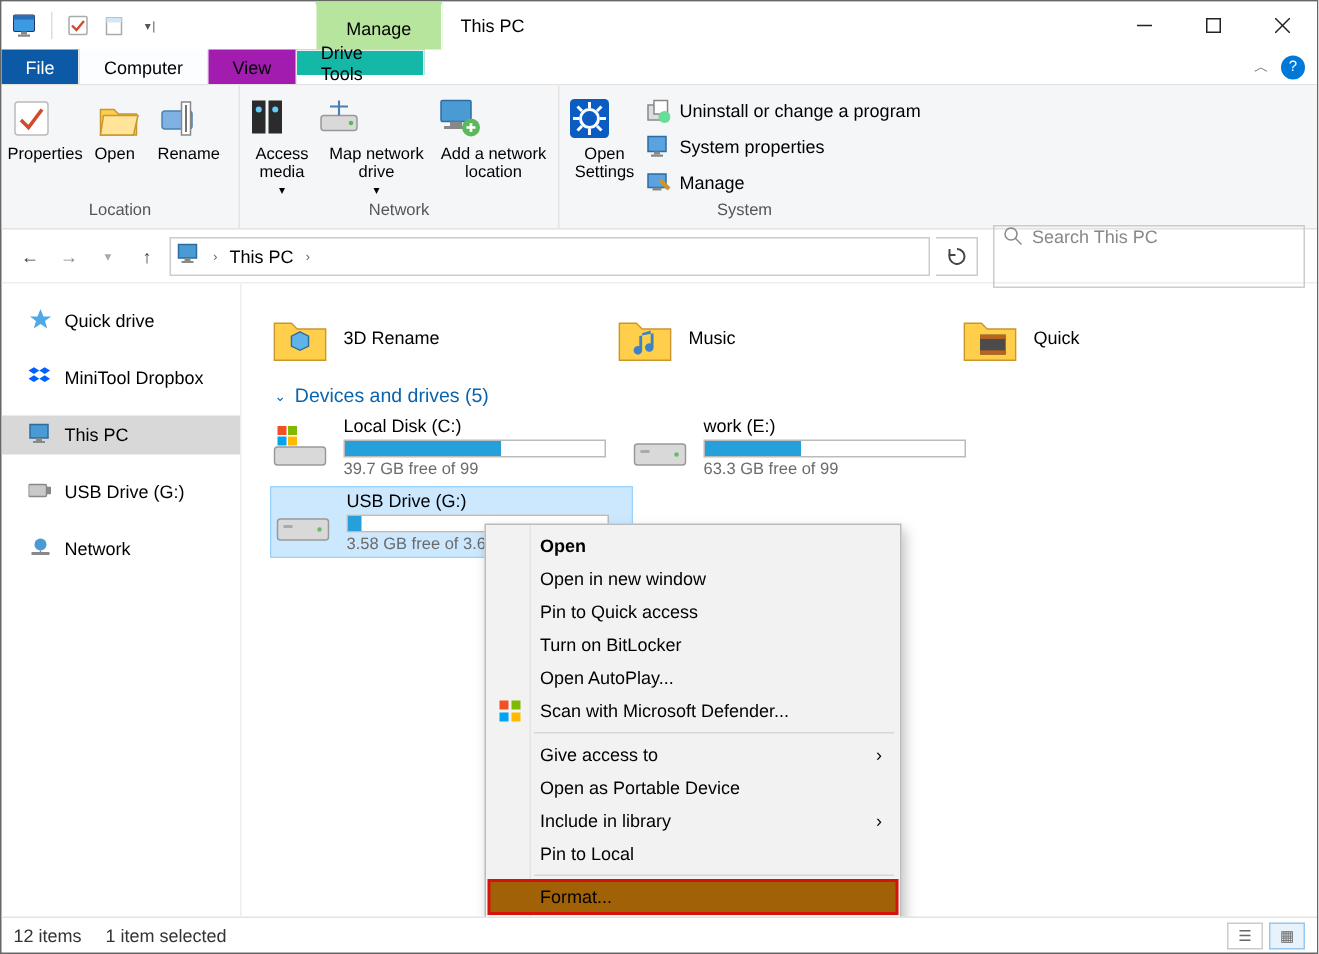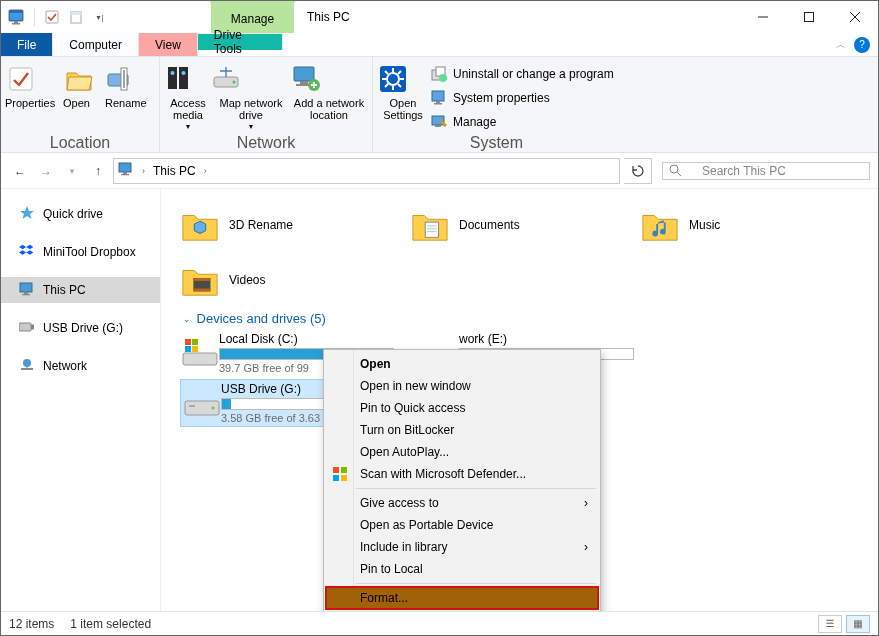--- a/index.html
+++ b/index.html
@@ -24,62 +24,62 @@
 .qat{display:flex;align-items:center;padding-left:6px;gap:4px}
 .qat-ico{width:20px;height:20px;display:flex;align-items:center;justify-content:center}
 .qat-sep{width:1px;height:18px;background:#ddd;margin:0 3px}
 .title-txt{display:flex;align-items:center;font-size:12px;padding-left:12px}
 .manage-tab{background:var(--manage-green);width:85px;height:100%;display:flex;align-items:center;justify-content:center;font-size:12px;border-left:1px solid #fff;border-right:1px solid #fff;border-top:3px solid transparent}
 .title-spacer{flex:1;display:flex;flex-direction:column}
 .win-btns{display:flex}
 .win-btn{width:46px;height:32px;display:flex;align-items:center;justify-content:center;font-family:"Segoe MDL2 Assets",system-ui;font-size:10px;color:#222}
 
 .tabstrip{height:24px;display:flex;align-items:stretch;font-size:12px;border-bottom:1px solid var(--header-sep)}
-.tab{display:flex;align-items:center;padding:0 16px;border-right:1px solid #e8e8e8;background:#fca5a5}
+.tab{display:flex;align-items:center;padding:0 16px;border-right:1px solid #e8e8e8;background:#a21caf}
 .tab.file{background:var(--file-blue);color:#fff;font-weight:400}
 .tab.computer{background:#fcfdfe}
 .tab.drive{background:#14b8a6;width:85px;justify-content:center}
 .tabstrip-right{margin-left:auto;display:flex;align-items:center;gap:8px;padding-right:8px}
 .chev-up{font-size:10px;color:#666}
 .help-circle{width:16px;height:16px;border-radius:50%;background:var(--help-blue);color:#fff;font-size:10px;display:flex;align-items:center;justify-content:center}
 
 .ribbon{height:96px;background:var(--ribbon-bg);border-bottom:1px solid var(--header-sep);display:flex;font-size:11px}
 .rgroup{display:flex;flex-direction:column;align-items:center;border-right:1px solid var(--header-sep);padding:2px 4px 2px}
 .rgroup-body{flex:1;display:flex;align-items:flex-start}
-.rgroup-label{font-size:16px;color:#555;height:16px}
+.rgroup-label{font-size:11px;color:#555;height:16px}
 .rbtn{display:flex;flex-direction:column;align-items:flex-start;width:58px;padding-top:4px;gap:2px;text-align:center;line-height:12px}
 .rbtn.big{width:66px}
 .rbtn .rico{width:32px;height:32px;display:flex;align-items:center;justify-content:center}
 .rbtn .lbl{min-height:24px;display:flex;flex-direction:column;justify-content:flex-start}
 .rlist{display:flex;flex-direction:column;gap:2px;padding:4px 2px 0 2px;font-size:12px}
 .rlist .row{display:flex;align-items:center;gap:6px;height:22px}
 .rlist .row .sico{width:16px;height:16px;display:flex;align-items:center;justify-content:center}
 
 .addrbar{height:36px;border-bottom:1px solid #eee;display:flex;align-items:center;padding:0 8px;gap:4px;font-size:12px}
 .addrbar .nav{width:22px;text-align:center;color:#888}
 .addrbar .nav.active{color:#333}
 .addrbox{flex:1;height:26px;border:1px solid #ccc;display:flex;align-items:center;padding:0 4px;gap:4px}
 .addrbox .crumb{display:flex;align-items:center}
 .addrbox .ch{color:#666;padding:0 4px;font-size:9px}
 .refbtn{width:28px;height:26px;border:1px solid #ccc;border-left:none;display:flex;align-items:center;justify-content:center;color:#444}
-.searchbox{width:208px;height:18px;border:1px solid #ccc;margin-left:6px;display:flex;align-items:center;padding:0 6px;color:#888;gap:20px}
+.searchbox{width:208px;height:42px;border:1px solid #ccc;margin-left:6px;display:flex;padding:0 6px;color:#888;gap:6px}
 
 .body{flex:1;display:flex;overflow:hidden;position:relative}
 .sidebar{width:160px;border-right:1px solid #eee;padding:12px 0;font-size:12px}
 .sidebar .item{display:flex;align-items:center;gap:8px;height:26px;padding-left:18px}
 .sidebar .item.sel{background:#d8d8d8}
 .sidebar .sp{height:12px}
 .content{flex:1;overflow:auto;padding:8px 0 8px 20px;font-size:12px}
 .sect-head{color:#0a64ad;font-size:13px;margin:4px 0 6px 2px;display:flex;align-items:center;gap:6px}
 .sect-head .chev{font-size:9px}
 .folders{display:flex;flex-wrap:wrap;gap:0}
 .fitem{width:230px;height:55px;display:flex;align-items:center;gap:10px}
 .fitem .fico{width:38px;height:38px}
 .drive{width:240px;margin-bottom:6px}
-.drive .drow{display:flex;align-items:center;gap:0}
+.drive .drow{display:flex;align-items:center;gap:10px}
 .drive .dico{width:38px;height:32px}
 .drive .dname{font-size:12px}
 .drive .bar{height:12px;width:175px;border:1px solid #bbb;background:#fff;margin:2px 0}
 .drive .bar .fill{height:100%}
 .drive .dfree{font-size:11px;color:var(--muted)}
 .drive.sel{background:var(--sel-blue);outline:1px solid #99d1ff;padding:2px}
 .drives-wrap{display:flex;flex-wrap:wrap}
 
 .ctx{position:absolute;left:322px;top:160px;width:278px;background:#f2f2f2;border:1px solid #bcbcbc;box-shadow:2px 4px 8px rgba(0,0,0,.25);font-size:12px;z-index:50}
 .ctx .strip{position:absolute;left:0;top:0;bottom:0;width:30px;background:#f2f2f2;border-right:1px solid #e4e4e4}
@@ -393,42 +393,32 @@
         <div class="fitem">
           <span class="fico"><svg class="foldersvg" viewBox="0 0 40 40">
                 <path d="M2 10h12l4 4h20v22H2z" fill="#ffcf4b" stroke="#c9972c"></path>
                 <path d="M20 16l6 3v7l-6 3-6-3v-7z" fill="#60b3e8" stroke="#2d6ca0"></path>
               </svg></span>
           <span>3D Rename</span>
         </div>
         <div class="fitem">
           <span class="fico"><svg class="foldersvg" viewBox="0 0 40 40">
                 <path d="M2 10h12l4 4h20v22H2z" fill="#ffcf4b" stroke="#c9972c"></path>
-                <rect x="15" y="17" width="14" height="16" fill="#fff" stroke="#888"></rect>
-                <line x1="17" y1="21" x2="27" y2="21" stroke="#9cc5e8"></line>
-                <line x1="17" y1="24" x2="27" y2="24" stroke="#9cc5e8"></line>
-                <line x1="17" y1="27" x2="27" y2="27" stroke="#9cc5e8"></line>
-              </svg></span>
-          <span>Documents</span>
-        </div>
-        <div class="fitem">
-          <span class="fico"><svg class="foldersvg" viewBox="0 0 40 40">
-                <path d="M2 10h12l4 4h20v22H2z" fill="#ffcf4b" stroke="#c9972c"></path>
                 <path d="M18 17v12a3 3 0 1 1-2-2.8V19l10-2v10a3 3 0 1 1-2-2.8V15z" fill="#3b82c7"></path>
               </svg></span>
           <span>Music</span>
         </div>
         <div class="fitem">
           <span class="fico"><svg class="foldersvg" viewBox="0 0 40 40">
                 <path d="M2 10h12l4 4h20v22H2z" fill="#ffcf4b" stroke="#c9972c"></path>
                 <rect x="13" y="18" width="18" height="14" fill="#4b4b4b"></rect>
                 <rect x="13" y="18" width="18" height="3" fill="#b8641e"></rect>
                 <rect x="13" y="29" width="18" height="3" fill="#b8641e"></rect>
               </svg></span>
-          <span>Videos</span>
+          <span>Quick</span>
         </div>
       </div>
 
       <div class="sect-head">
         <span class="chev">⌄</span>
         <span>Devices and drives (5)</span>
       </div>
 
       <div class="drives-wrap" id="drives">
           <div class="drive">

